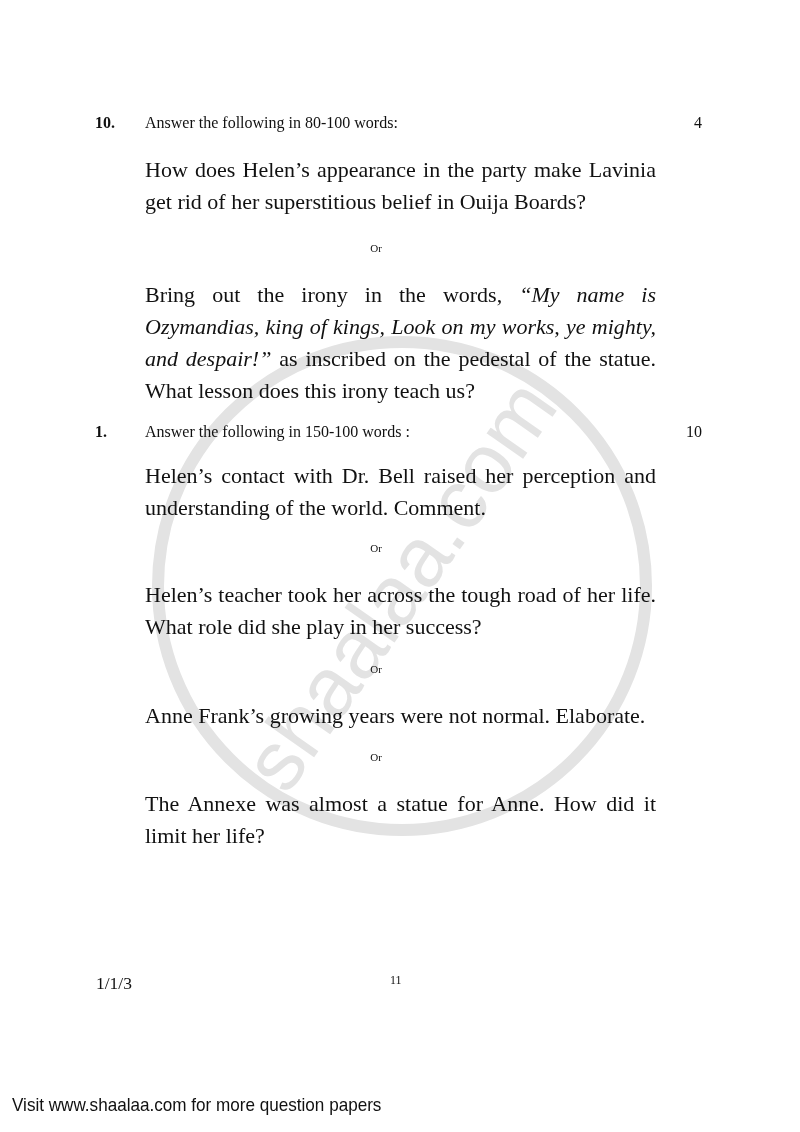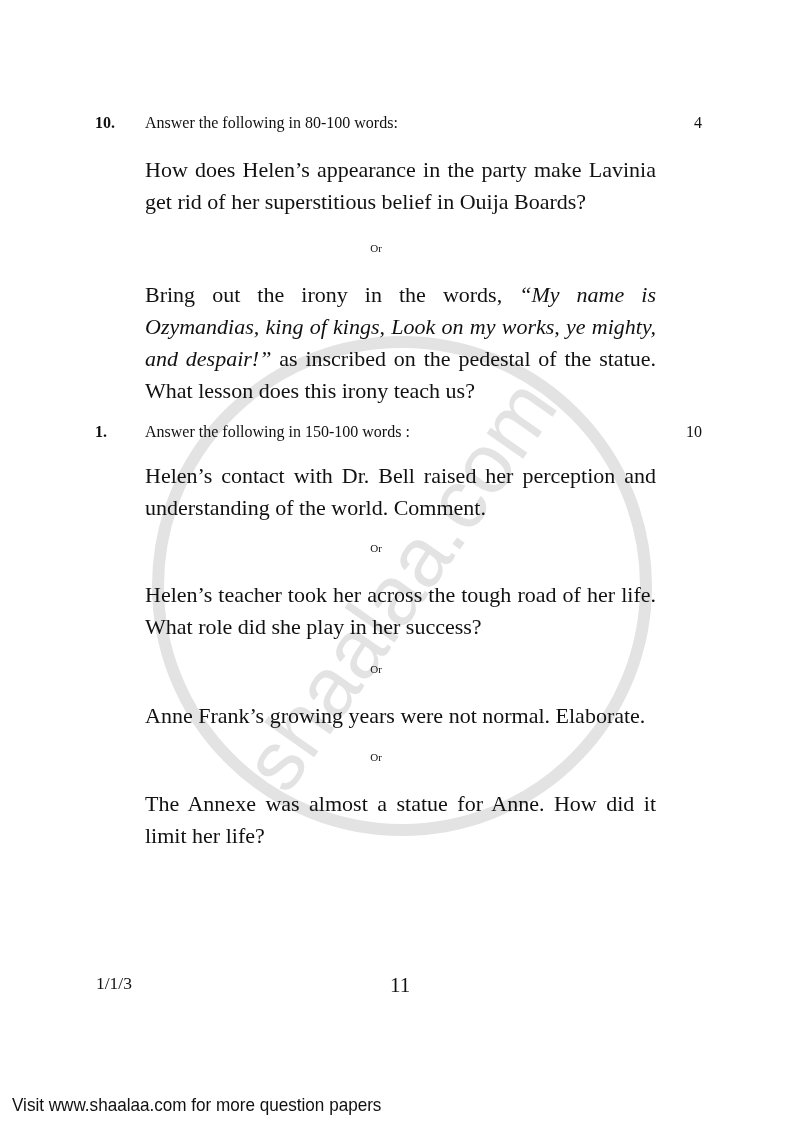--- a/index.html
+++ b/index.html
@@ -8,21 +8,21 @@
   .wm-circle { position:absolute; left:152px; top:336px; width:500px; height:500px;
                border:12px solid #e3e3e3; border-radius:50%; box-sizing:border-box; }
   .wm-text { position:absolute; left:400px; top:585px; transform:translate(-50%,-50%) rotate(-55deg);
              font-family:"Liberation Sans", sans-serif; font-size:84px; color:#e3e3e3; white-space:nowrap; }
   .t { position:absolute; font-size:16px; line-height:1; white-space:nowrap; }
   .num { font-weight:bold; left:95px; }
   .marks { right:98px; }
   .para { position:absolute; left:145px; width:511px; font-size:22px; line-height:32px; text-align:justify; }
   .or { position:absolute; left:0; width:752px; text-align:center; font-weight:normal; font-size:11px; }
   .footer-l { position:absolute; left:96px; top:973px; font-size:17.5px; }
-  .footer-c { position:absolute; left:390px; top:973px; font-size:21px; }
+  .footer-c { position:absolute; left:390px; top:973px; font-size:12px; }
   .visit { position:absolute; left:12px; top:1094px; font-family:"Liberation Sans", sans-serif; font-size:19px; transform:scaleX(0.9); transform-origin:left; }
 </style>
 </head>
 <body>
 
 <div class="wm-circle"></div>
 <div class="wm-text">shaalaa.com</div>
 
 <div class="t num" style="top:115px">10.</div>
 <div class="t" style="left:145px; top:115px">Answer the following in 80-100 words:</div>

